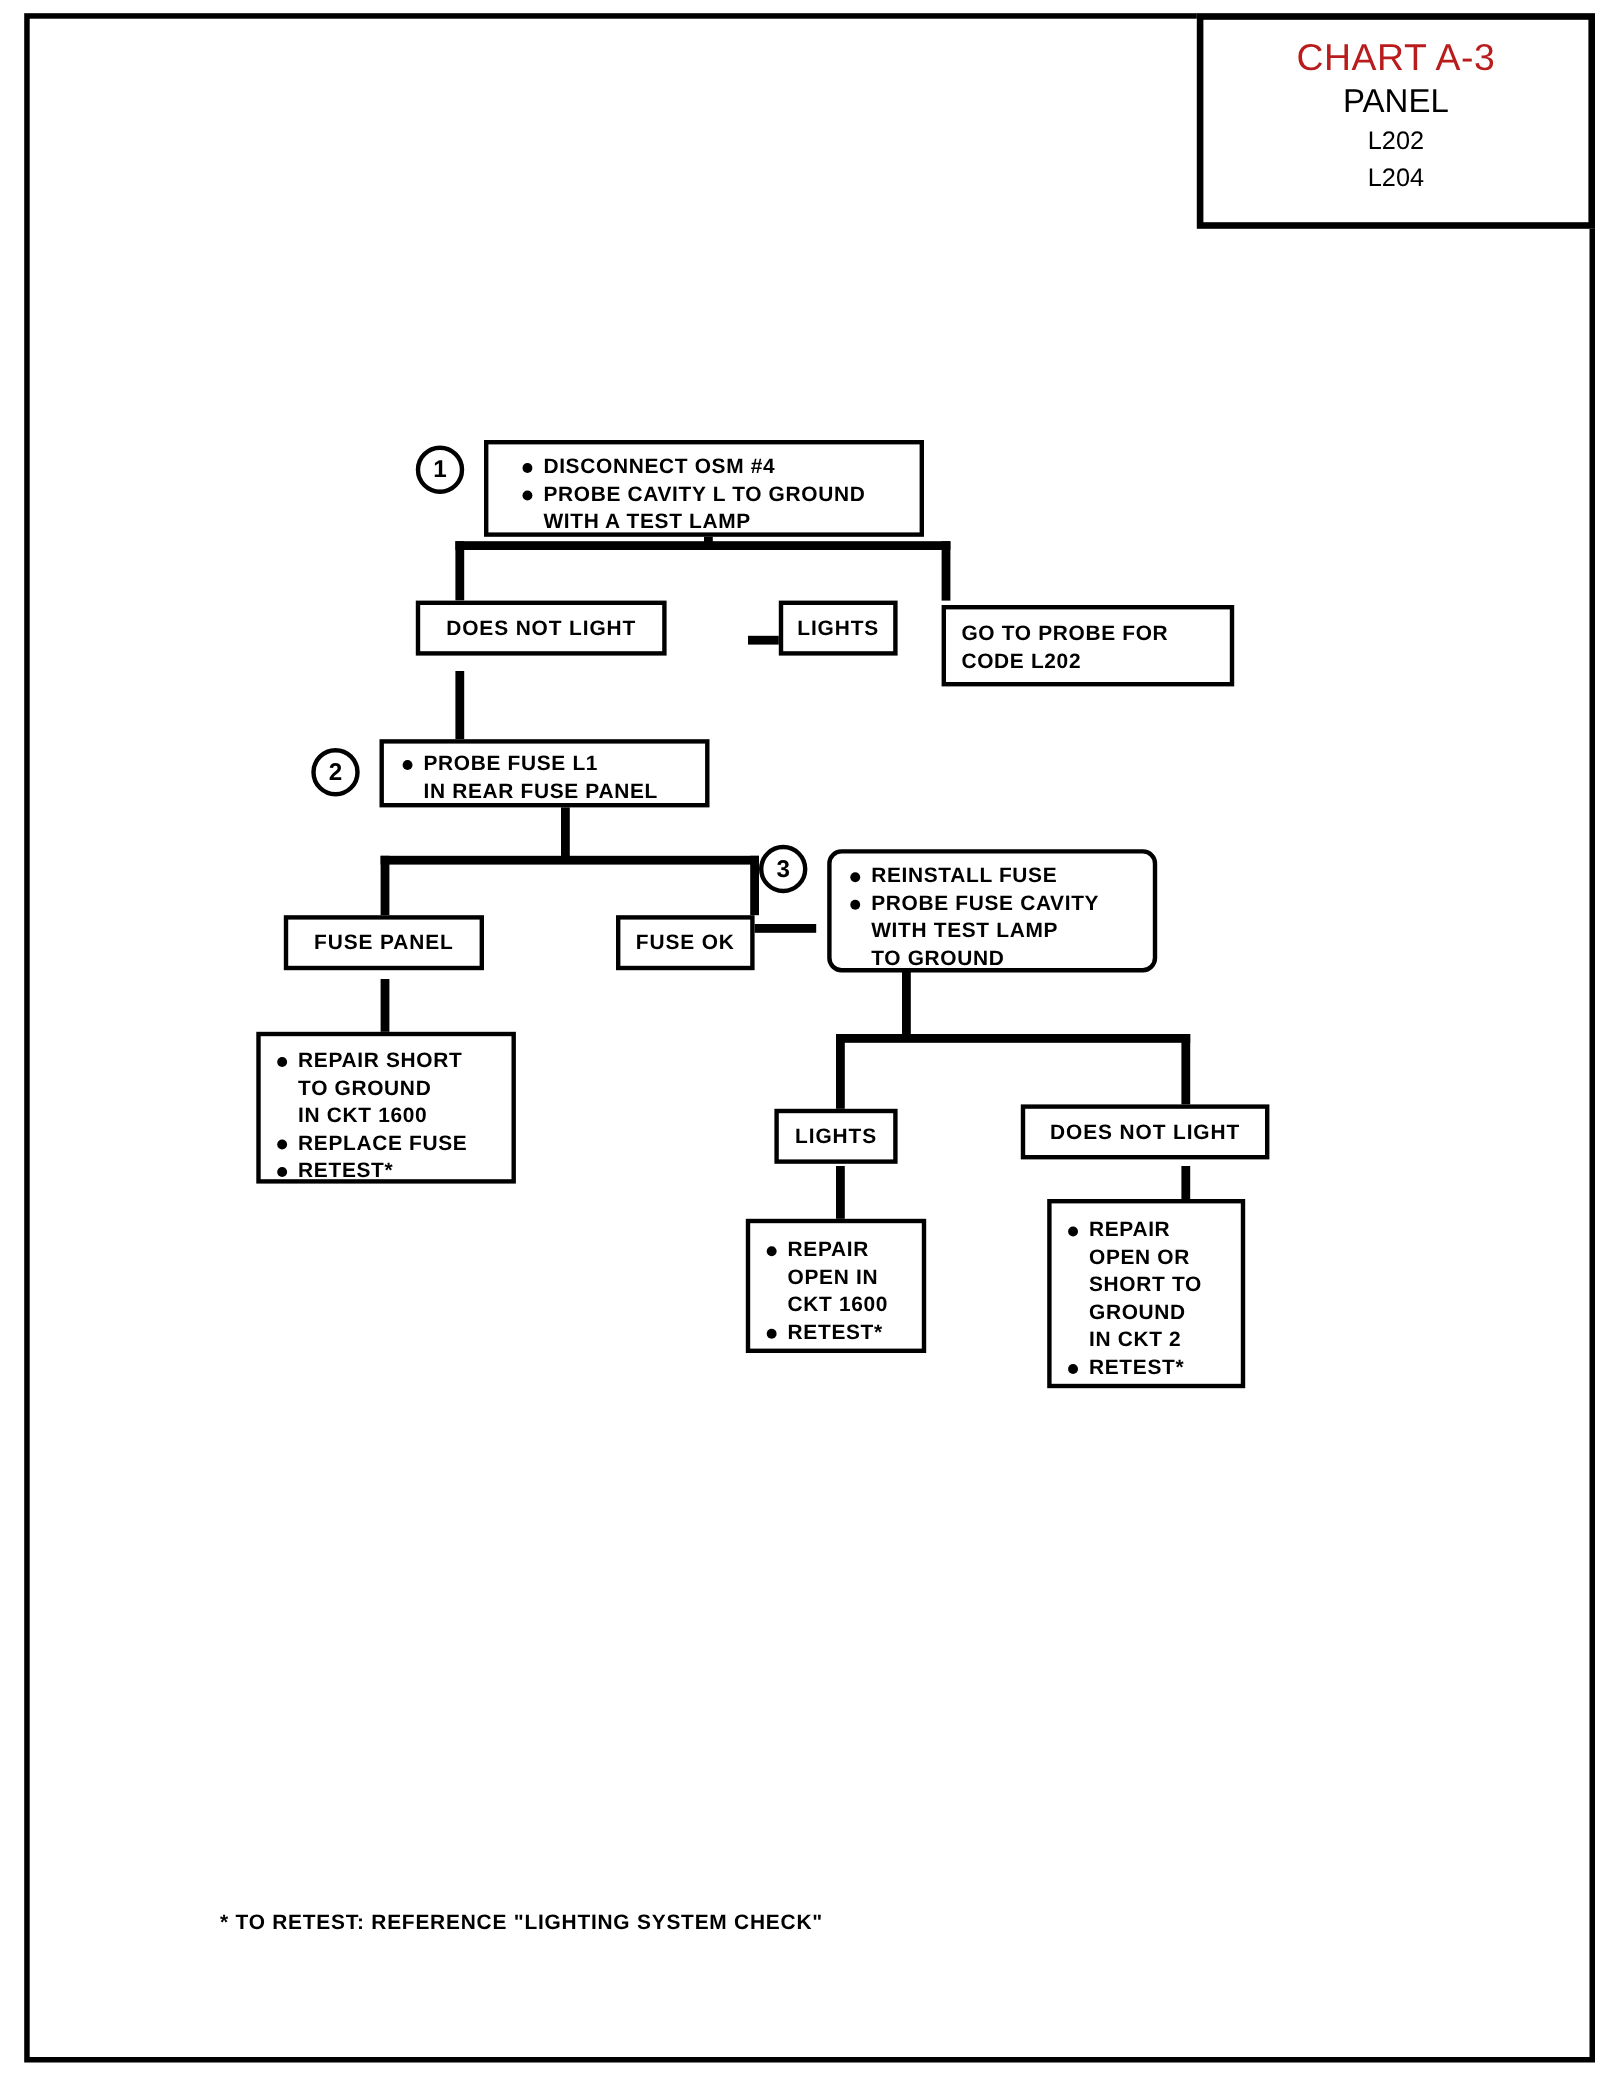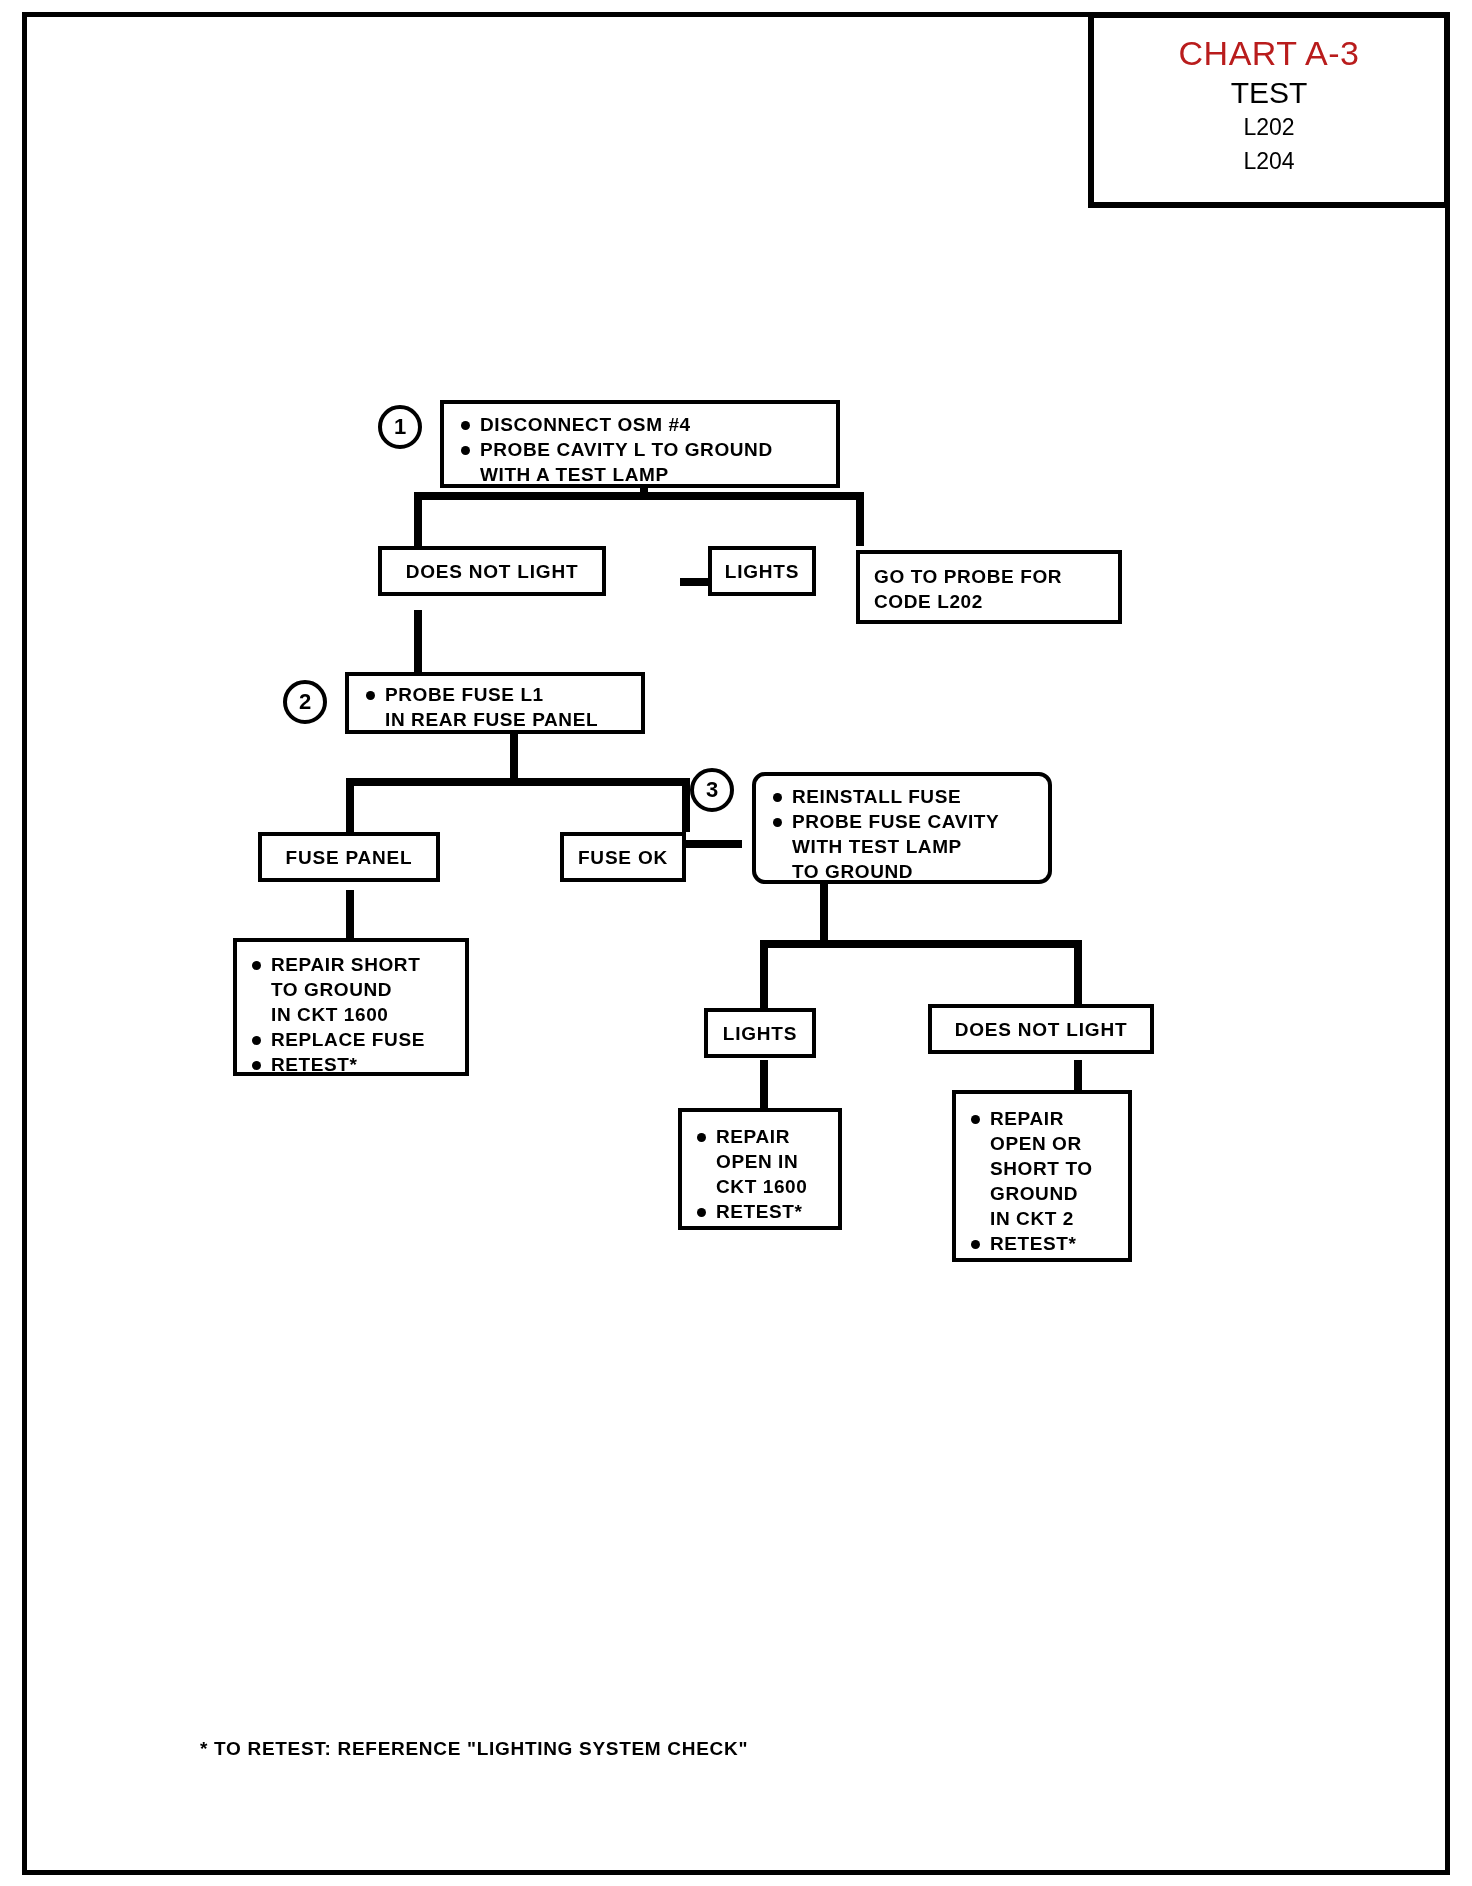--- a/index.html
+++ b/index.html
@@ -120,21 +120,21 @@
 </style>
 </head>
 <body>
 
 <div id="page">
 
   <div id="page-frame"></div>
 
   <div id="chart-header">
     <div class="chart-title">CHART A-3</div>
-    <div class="codes-label">TEST</div>
+    <div class="codes-label">PANEL</div>
     <div class="code-item">L202</div>
     <div class="code-item">L204</div>
   </div>
 
   <div class="conn vline" style="left:640px; top:432px; height:66px;"></div>
   <div class="conn hline" style="left:414px; top:492px; width:450px;"></div>
   <div class="conn vline" style="left:414px; top:492px; height:54px;"></div>
   <div class="conn vline" style="left:856px; top:492px; height:54px;"></div>
 
   <div class="conn hline" style="left:680px; top:578px; width:50px;"></div>
@@ -153,21 +153,21 @@
   <div class="conn vline" style="left:820px; top:860px; height:86px;"></div>
   <div class="conn hline" style="left:760px; top:940px; width:322px;"></div>
   <div class="conn vline" style="left:760px; top:940px; height:72px;"></div>
   <div class="conn vline" style="left:1074px; top:940px; height:72px;"></div>
 
   <div class="conn vline" style="left:760px; top:1060px; height:50px;"></div>
 
   <div class="conn vline" style="left:1074px; top:1060px; height:50px;"></div>
 
   <div class="step-circle" style="left:378px; top:405px;">1</div>
-  <div class="fbox" style="left:440px; top:400px; width:400px; height:88px; padding:8px 10px;">
+  <div class="fbox" style="left:440px; top:400px; width:400px; height:88px; padding:8px 24px;">
     <div class="line bullet-line">DISCONNECT OSM #4</div>
     <div class="line bullet-line">PROBE CAVITY L TO GROUND</div>
     <div class="line cont-line">WITH A TEST LAMP</div>
   </div>
 
   <div class="fbox label-box" style="left:378px; top:546px; width:228px; height:50px;">
     <div class="line">DOES NOT LIGHT</div>
   </div>
 
   <div class="fbox label-box" style="left:708px; top:546px; width:108px; height:50px;">

